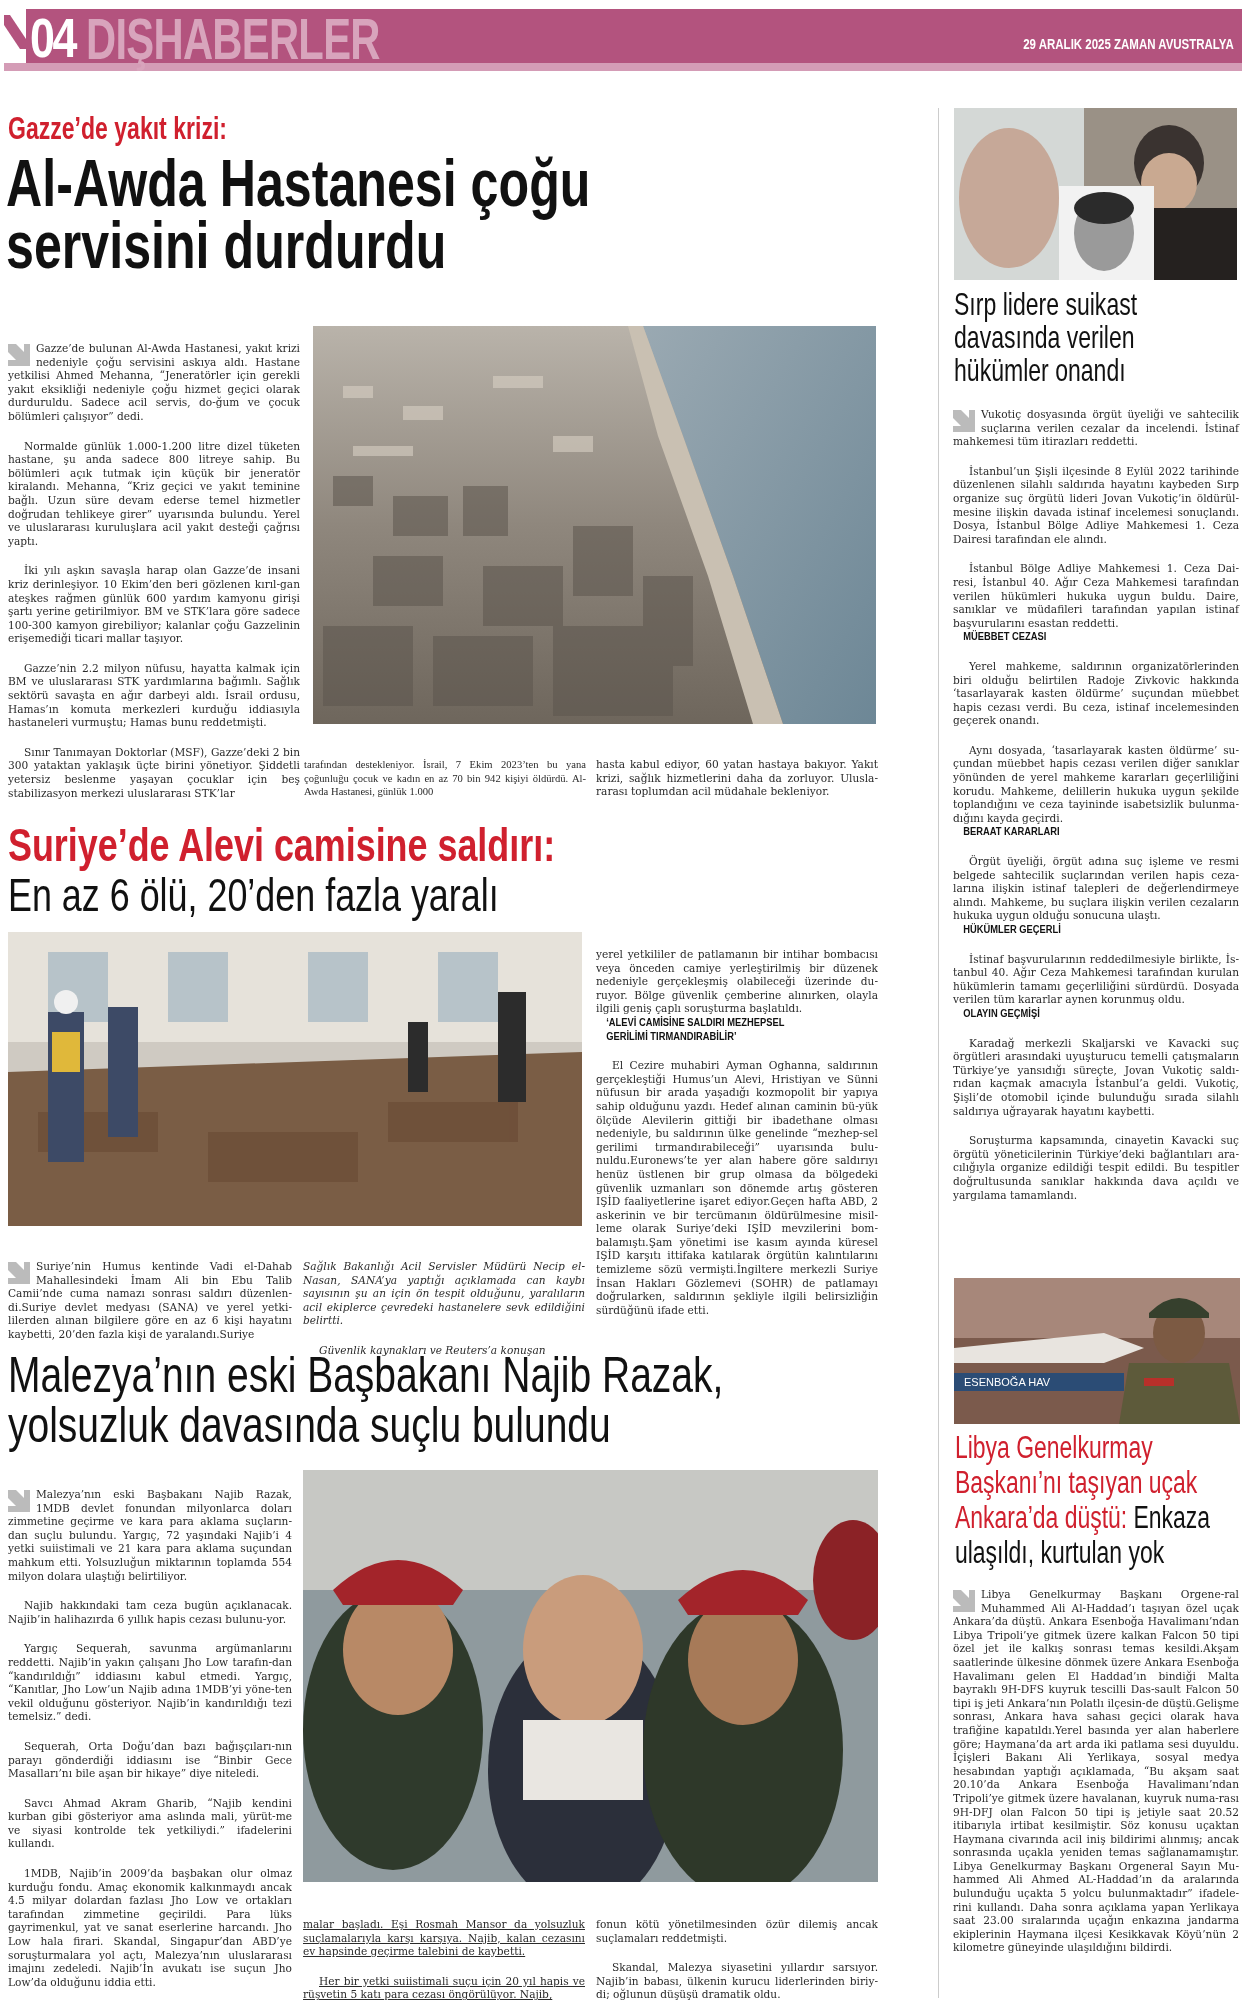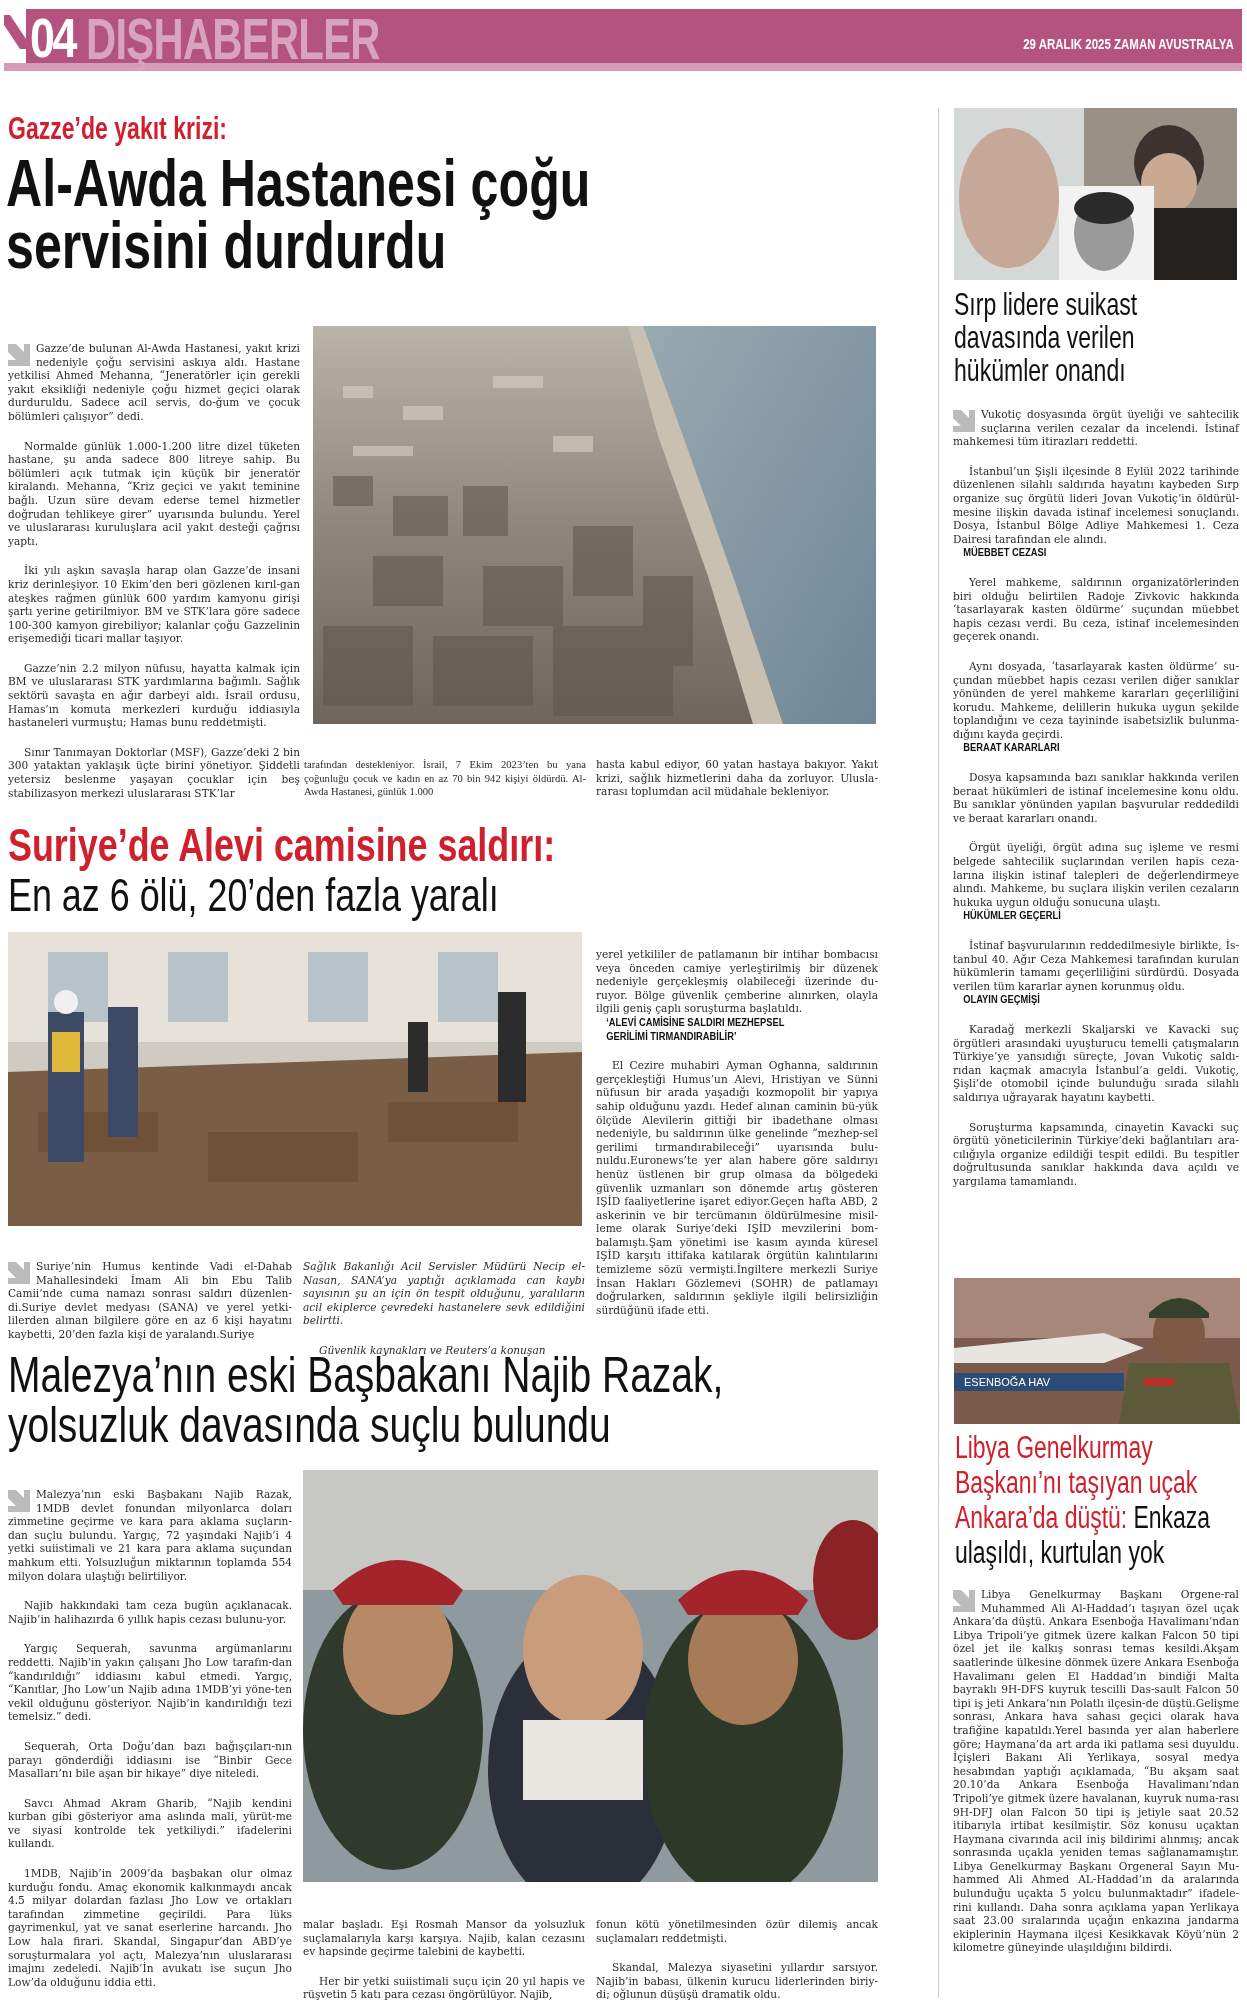--- a/index.html
+++ b/index.html
@@ -194,21 +194,21 @@
           <rect x="16" y="0" width="6" height="22" fill="#bbb"></rect>
           <rect x="0" y="16" width="22" height="6" fill="#bbb"></rect>
         </svg></span><span>Malezya’nın eski Başbakanı Najib Razak, 1MDB devlet fonundan milyonlarca doları zimmetine geçirme ve kara para aklama suçların-dan suçlu bulundu. Yargıç, 72 yaşındaki Najib’i 4 yetki suiistimali ve 21 kara para aklama suçundan mahkum etti. Yolsuzluğun miktarının toplamda 554 milyon dolara ulaştığı belirtiliyor.</span></p>
   <p>Najib hakkındaki tam ceza bugün açıklanacak. Najib’in halihazırda 6 yıllık hapis cezası bulunu-yor.</p>
   <p>Yargıç Sequerah, savunma argümanlarını reddetti. Najib’in yakın çalışanı Jho Low tarafın-dan “kandırıldığı” iddiasını kabul etmedi. Yargıç, “Kanıtlar, Jho Low’un Najib adına 1MDB’yi yöne-ten vekil olduğunu gösteriyor. Najib’in kandırıldığı tezi temelsiz.” dedi.</p>
   <p>Sequerah, Orta Doğu’dan bazı bağışçıları-nın parayı gönderdiği iddiasını ise “Binbir Gece Masalları’nı bile aşan bir hikaye” diye niteledi.</p>
   <p>Savcı Ahmad Akram Gharib, “Najib kendini kurban gibi gösteriyor ama aslında mali, yürüt-me ve siyasi kontrolde tek yetkiliydi.” ifadelerini kullandı.</p>
   <p>1MDB, Najib’in 2009’da başbakan olur olmaz kurduğu fondu. Amaç ekonomik kalkınmaydı ancak 4.5 milyar dolardan fazlası Jho Low ve ortakları tarafından zimmetine geçirildi. Para lüks gayrimenkul, yat ve sanat eserlerine harcandı. Jho Low hala firari. Skandal, Singapur’dan ABD’ye soruşturmalara yol açtı, Malezya’nın uluslararası imajını zedeledi. Najib’İn avukatı ise suçun Jho Low’da olduğunu iddia etti.</p>
   <p>Najib, 2018 seçimlerini kaybedince soruştur-</p>
 </div>
-<div class="txt" style="left:303px;top:1902px;width:282px;">
+<div class="txt" style="left:303px;top:1902px;width:282px;text-decoration:underline;">
   <p class="first">malar başladı. Eşi Rosmah Mansor da yolsuzluk suçlamalarıyla karşı karşıya. Najib, kalan cezasını ev hapsinde geçirme talebini de kaybetti.</p>
   <p>Her bir yetki suiistimali suçu için 20 yıl hapis ve rüşvetin 5 katı para cezası öngörülüyor. Najib,</p>
 </div>
 <div class="txt" style="left:596px;top:1902px;width:282px;">
   <p class="first">fonun kötü yönetilmesinden özür dilemiş ancak suçlamaları reddetmişti.</p>
   <p>Skandal, Malezya siyasetini yıllardır sarsıyor. Najib’in babası, ülkenin kurucu liderlerinden biriy-di; oğlunun düşüşü dramatik oldu.</p>
 </div>
 
 <div class="divider" style="left:938px;top:108px;width:1px;height:1890px;"></div>
 
@@ -233,25 +233,25 @@
   <div>hükümler onandı</div>
 </div>
 
 <div class="txt" style="left:953px;top:392px;width:286px;">
   <p class="first"><span class="lead-arrow"><svg viewBox="0 0 22 22">
           <polygon points="0,0 8,0 22,14 22,22 14,22 0,8" fill="#bbb"></polygon>
           <rect x="16" y="0" width="6" height="22" fill="#bbb"></rect>
           <rect x="0" y="16" width="22" height="6" fill="#bbb"></rect>
         </svg></span><span>Vukotiç dosyasında örgüt üyeliği ve sahtecilik suçlarına verilen cezalar da incelendi. İstinaf mahkemesi tüm itirazları reddetti.</span></p>
   <p>İstanbul’un Şişli ilçesinde 8 Eylül 2022 tarihinde düzenlenen silahlı saldırıda hayatını kaybeden Sırp organize suç örgütü lideri Jovan Vukotiç’in öldürül-mesine ilişkin davada istinaf incelemesi sonuçlandı. Dosya, İstanbul Bölge Adliye Mahkemesi 1. Ceza Dairesi tarafından ele alındı.</p>
+  <p>İstanbul Bölge Adliye Mahkemesi 1. Ceza Dai-resi, İstanbul 40. Ağır Ceza Mahkemesi tarafından verilen hükümleri hukuka uygun buldu. Daire, sanıklar ve müdafileri tarafından yapılan istinaf başvurularını esastan reddetti.</p>
   <div class="sub">MÜEBBET CEZASI</div>
   <p>Yerel mahkeme, saldırının organizatörlerinden biri olduğu belirtilen Radoje Zivkovic hakkında ‘tasarlayarak kasten öldürme’ suçundan müebbet hapis cezası verdi. Bu ceza, istinaf incelemesinden geçerek onandı.</p>
   <p>Aynı dosyada, ‘tasarlayarak kasten öldürme’ su-çundan müebbet hapis cezası verilen diğer sanıklar yönünden de yerel mahkeme kararları geçerliliğini korudu. Mahkeme, delillerin hukuka uygun şekilde toplandığını ve ceza tayininde isabetsizlik bulunma-dığını kayda geçirdi.</p>
   <div class="sub">BERAAT KARARLARI</div>
-  <p>Dosya kapsamında bazı sanıklar hakkında verilen beraat hükümleri de istinaf incelemesine konu oldu. Bu sanıklar yönünden yapılan başvurular reddedildi ve beraat kararları onandı.</p>
   <p>Örgüt üyeliği, örgüt adına suç işleme ve resmi belgede sahtecilik suçlarından verilen hapis ceza-larına ilişkin istinaf talepleri de değerlendirmeye alındı. Mahkeme, bu suçlara ilişkin verilen cezaların hukuka uygun olduğu sonucuna ulaştı.</p>
   <div class="sub">HÜKÜMLER GEÇERLİ</div>
   <p>İstinaf başvurularının reddedilmesiyle birlikte, İs-tanbul 40. Ağır Ceza Mahkemesi tarafından kurulan hükümlerin tamamı geçerliliğini sürdürdü. Dosyada verilen tüm kararlar aynen korunmuş oldu.</p>
   <div class="sub">OLAYIN GEÇMİŞİ</div>
   <p>Karadağ merkezli Skaljarski ve Kavacki suç örgütleri arasındaki uyuşturucu temelli çatışmaların Türkiye’ye yansıdığı süreçte, Jovan Vukotiç saldı-rıdan kaçmak amacıyla İstanbul’a geldi. Vukotiç, Şişli’de otomobil içinde bulunduğu sırada silahlı saldırıya uğrayarak hayatını kaybetti.</p>
   <p>Soruşturma kapsamında, cinayetin Kavacki suç örgütü yöneticilerinin Türkiye’deki bağlantıları ara-cılığıyla organize edildiği tespit edildi. Bu tespitler doğrultusunda sanıklar hakkında dava açıldı ve yargılama tamamlandı.</p>
 </div>
 
 <div class="photo" style="left:954px;top:1278px;width:286px;height:146px;">
   <svg viewBox="0 0 286 146" preserveAspectRatio="none">

